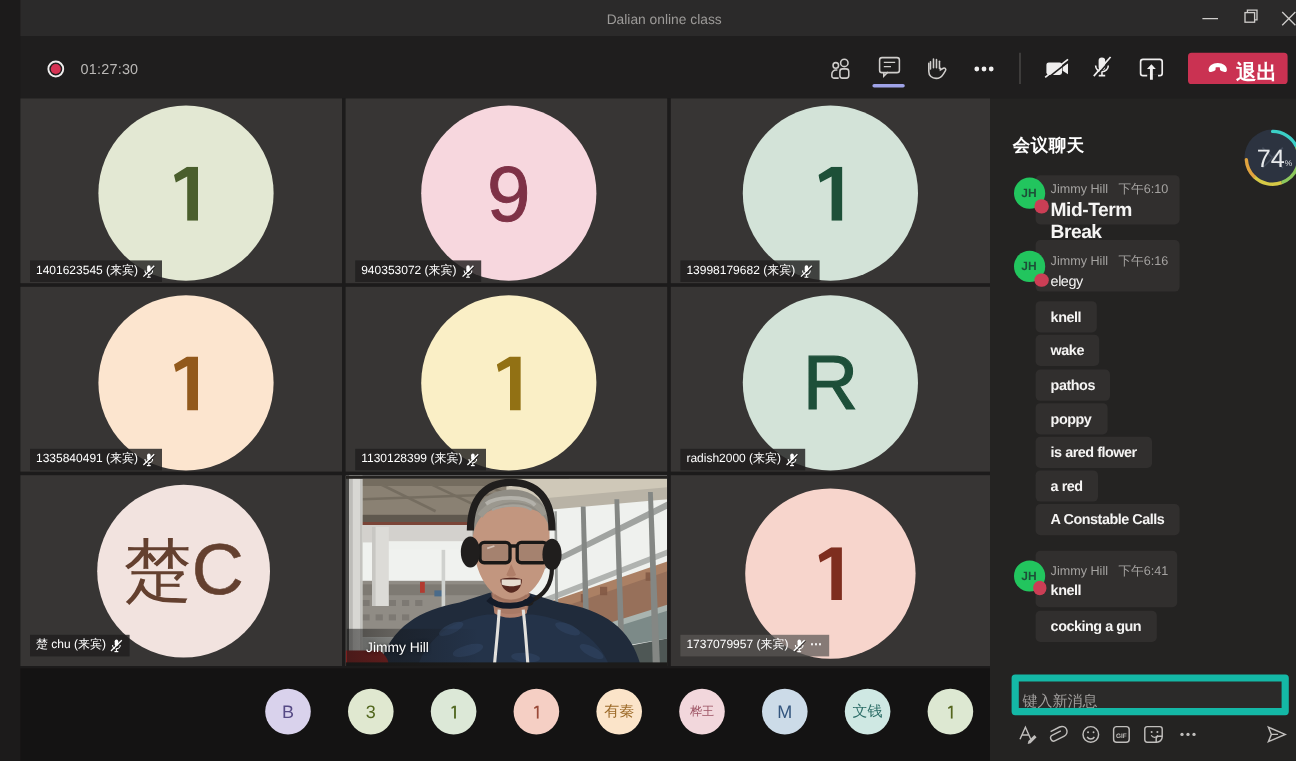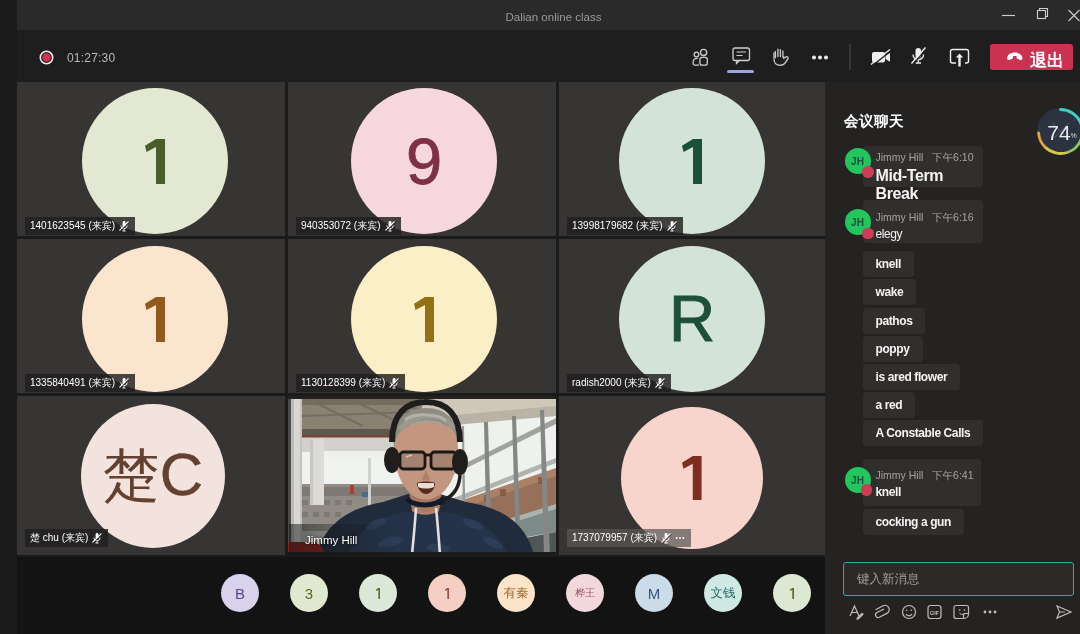--- a/index.html
+++ b/index.html
@@ -39,22 +39,22 @@
   .sbubble { height:26px; line-height:26px; padding:0 13px; font-weight:700; font-size:12px; letter-spacing:-0.4px; }
   .msghead { color:#a5a3a1; font-size:10.5px; }
   .jh { position:absolute; left:827.5px; width:26px; height:26px; border-radius:50%; background:#22c55e;
     color:#1d5038; font-size:10px; font-weight:700; display:flex; align-items:center;
     justify-content:center; }
   .presence { position:absolute; width:11.5px; height:11.5px; border-radius:50%;
     background:#cb3e55; }
 
   
   #composer { left:826px; top:562px; width:231px; height:34px; background:#2b2a29;
-    border:1px solid #14b8a6; border-radius:3px; color:#a19f9d; font-size:12.5px;
-    line-height:32px; padding-left:13px; }
+    border:6px solid #14b8a6; border-radius:3px; color:#a19f9d; font-size:12.5px;
+    line-height:32px; padding-left:3px; }
 
   
   #rstrip { left:1073px; top:0; width:7px; height:634px; background:#262525; }
 </style>
 </head>
 <body>
 <div id="app">
 
   <div class="abs" id="titlebar"></div>
   <div class="abs" id="title">Dalian online class</div>

